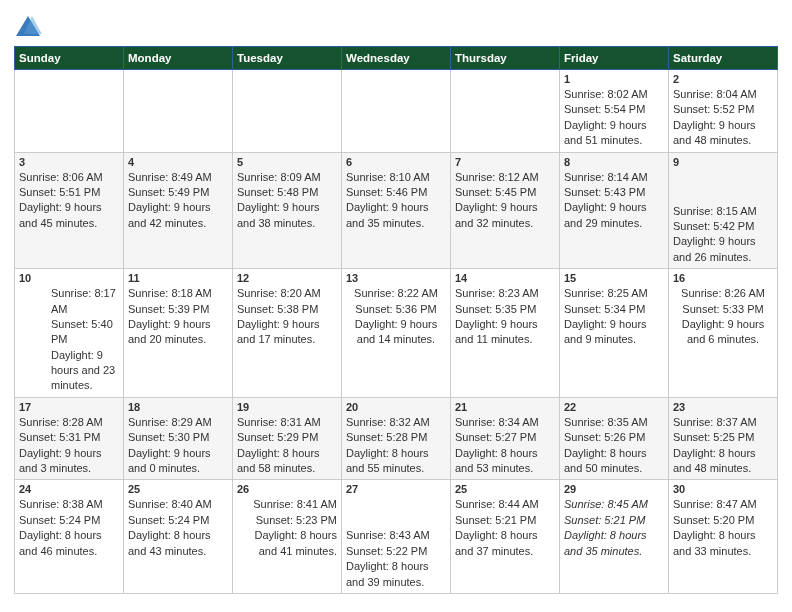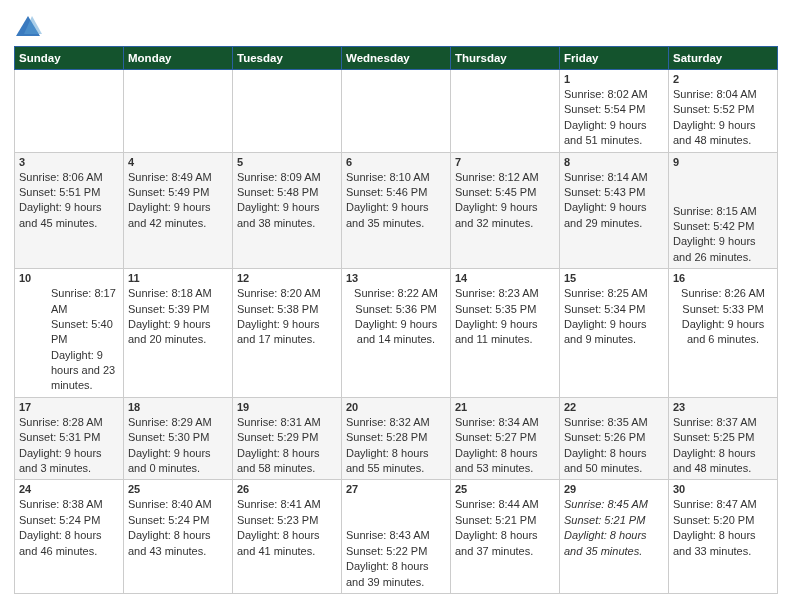--- a/index.html
+++ b/index.html
@@ -292,21 +292,21 @@
 Daylight: 8 hours and 46 minutes.</div>
           </td>
           <td>
             <span class="day-number">25</span>
             <div class="day-info" style="white-space: pre-line;">Sunrise: 8:40 AM
 Sunset: 5:24 PM
 Daylight: 8 hours and 43 minutes.</div>
           </td>
           <td>
             <span class="day-number">26</span>
-            <div class="day-info" style="white-space: pre-line;">Sunrise: 8:41 AM
+            <div class="day-info" style="white-space: pre-line; text-align: right;">Sunrise: 8:41 AM
 Sunset: 5:23 PM
 Daylight: 8 hours and 41 minutes.</div>
           </td>
           <td>
             <span class="day-number">27</span>
             <div class="day-info" style="white-space: pre-line; margin-top: 33px;">Sunrise: 8:43 AM
 Sunset: 5:22 PM
 Daylight: 8 hours and 39 minutes.</div>
           </td>
           <td>

